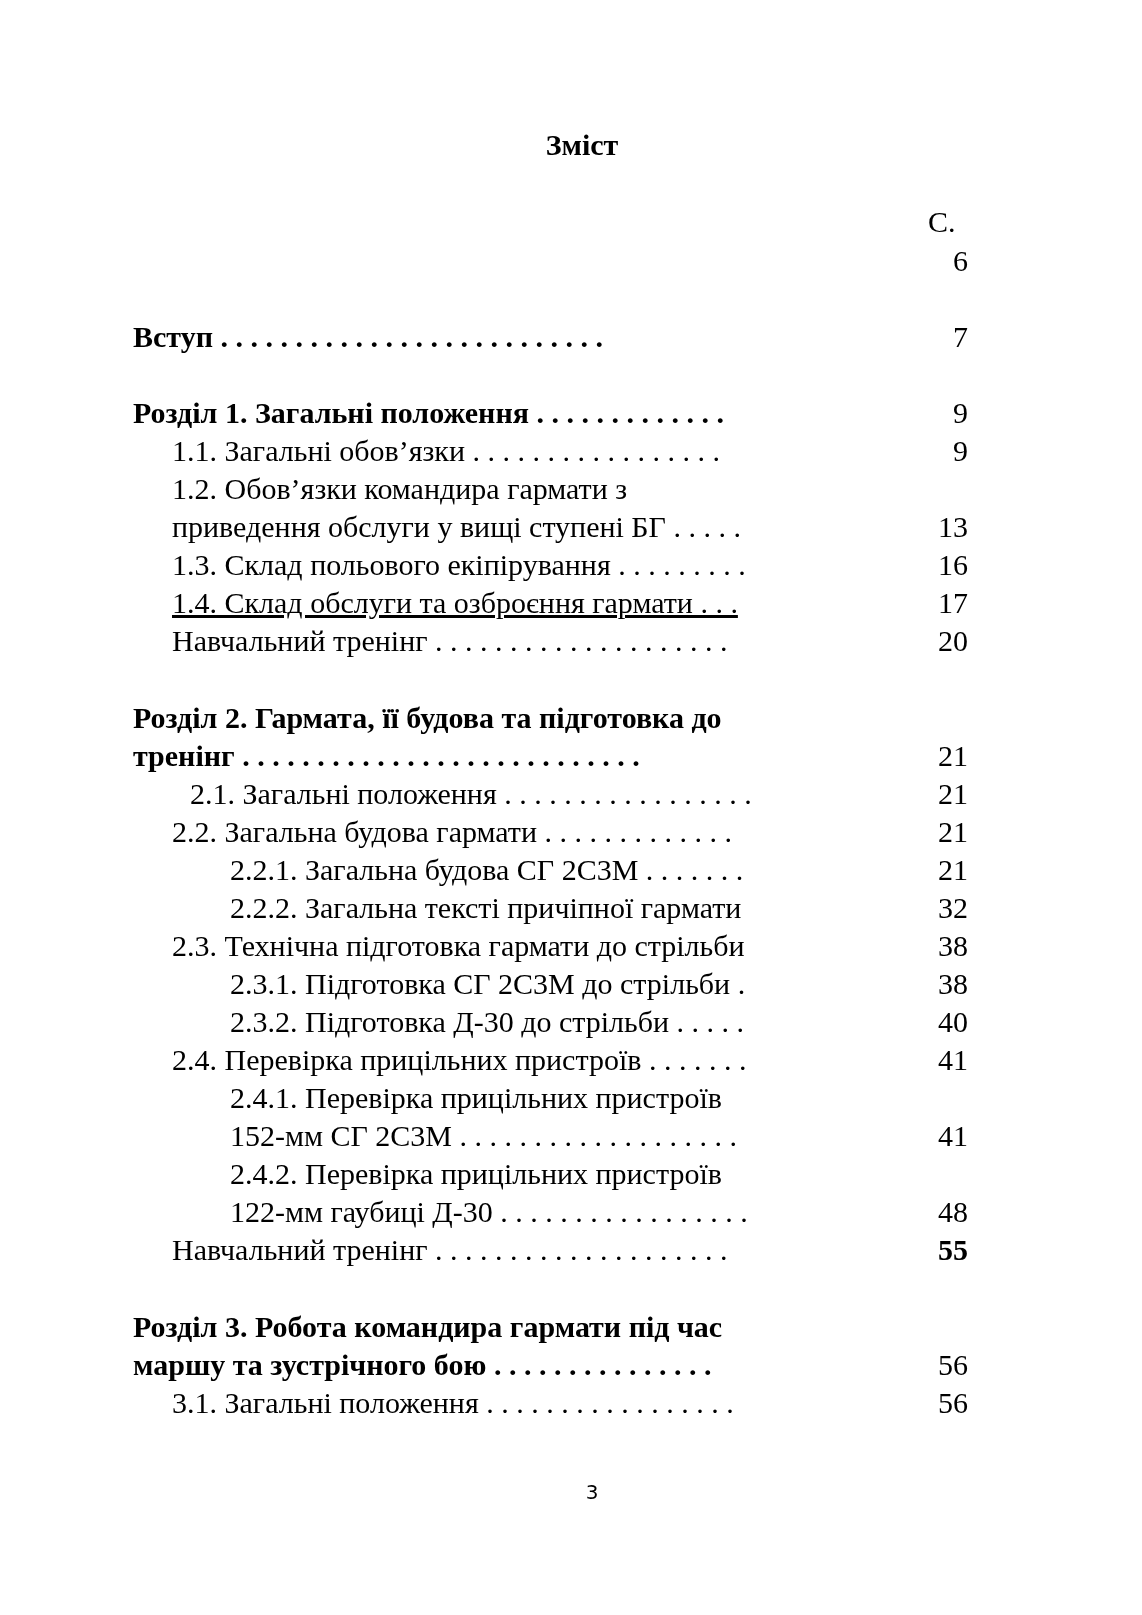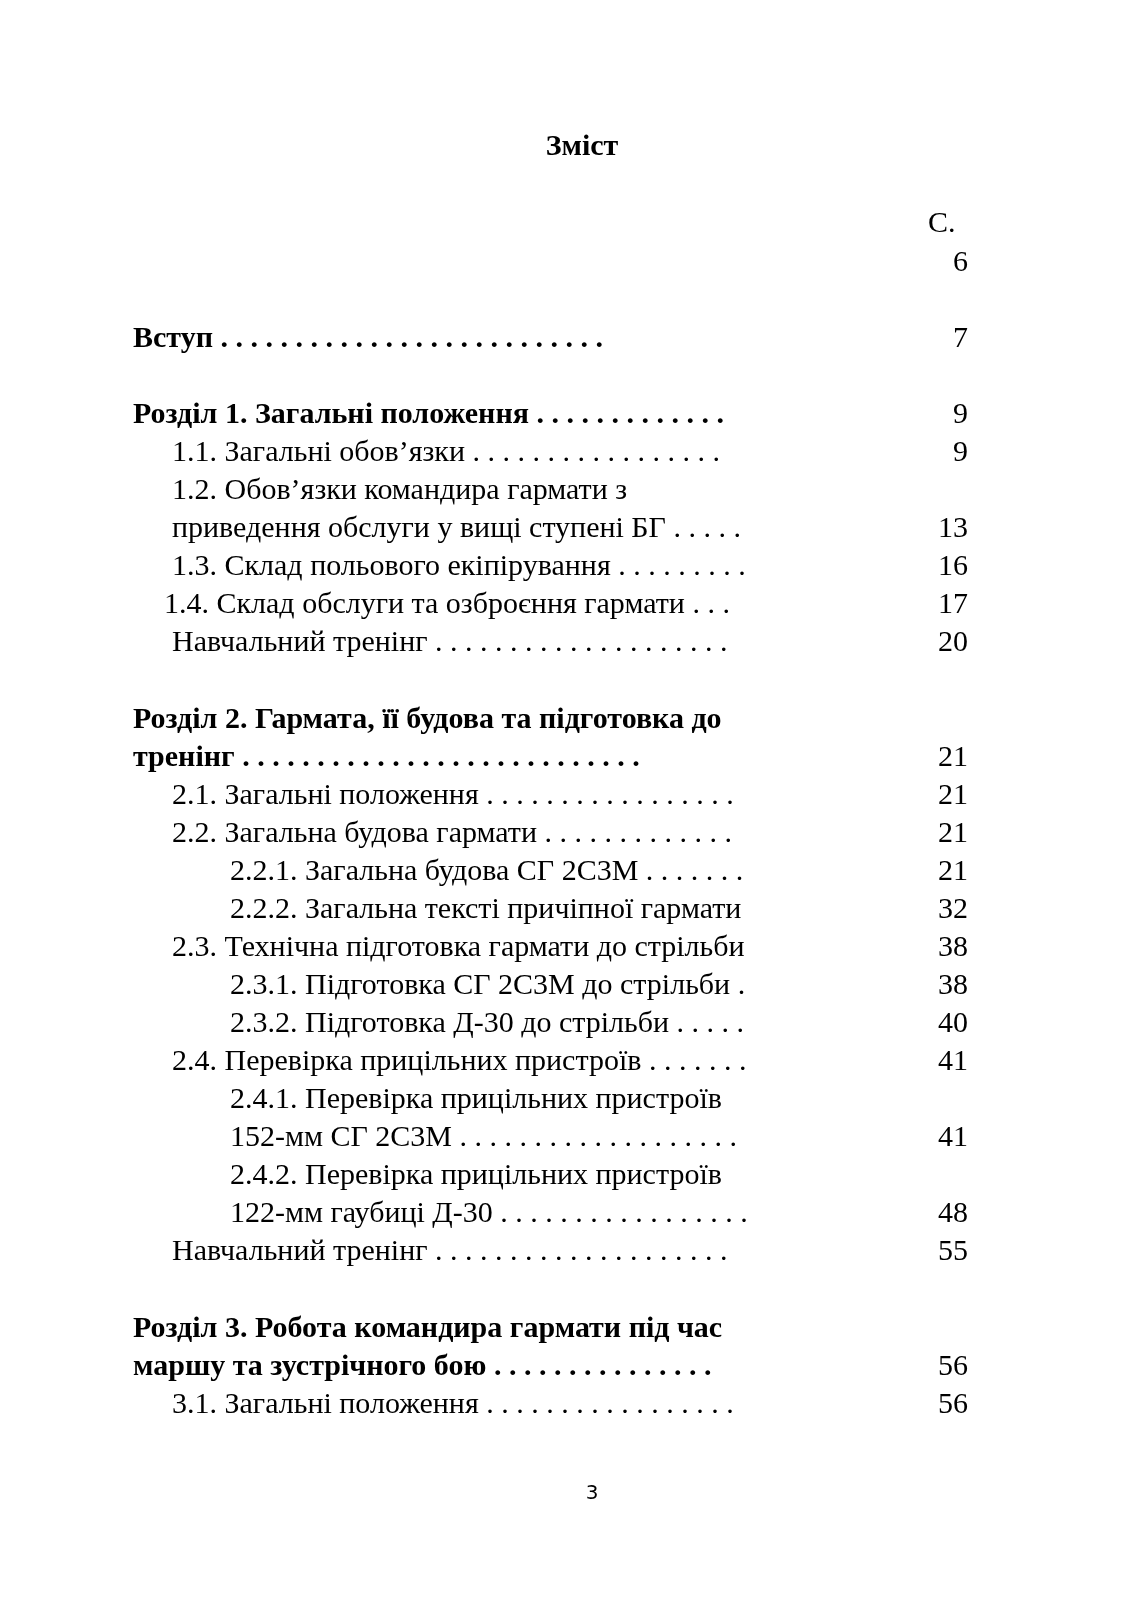--- a/index.html
+++ b/index.html
@@ -44,37 +44,37 @@
     </div>
     <div class="row" style="top: 508px;">
       <span class="text" style="left: 172px;">приведення обслуги у вищі ступені БГ . . . . .</span>
       <span class="page" style="font-weight: normal;">13</span>
     </div>
     <div class="row" style="top: 546px;">
       <span class="text" style="left: 172px;">1.3. Склад польового екіпірування . . . . . . . . .</span>
       <span class="page" style="font-weight: normal;">16</span>
     </div>
     <div class="row" style="top: 584px;">
-      <span class="text" style="left: 164px;">1.4. Склад обслуги та озброєння гармати . . .</span>
+      <span class="text" style="left: 172px; text-decoration: underline;">1.4. Склад обслуги та озброєння гармати . . .</span>
       <span class="page" style="font-weight: normal;">17</span>
     </div>
     <div class="row" style="top: 622px;">
       <span class="text" style="left: 172px;">Навчальний тренінг . . . . . . . . . . . . . . . . . . . .</span>
       <span class="page" style="font-weight: normal;">20</span>
     </div>
     <div class="row bold" style="top: 699px;">
       <span class="text" style="left: 133px;">Розділ 2. Гармата, її будова та підготовка до</span>
       <span class="page" style="font-weight: normal;"></span>
     </div>
     <div class="row bold" style="top: 737px;">
       <span class="text" style="left: 133px;">тренінг . . . . . . . . . . . . . . . . . . . . . . . . . . .</span>
       <span class="page" style="font-weight: normal;">21</span>
     </div>
     <div class="row" style="top: 775px;">
-      <span class="text" style="left: 172px;">2.1. Загальні положення . . . . . . . . . . . . . . . . .</span>
+      <span class="text" style="left: 190px;">2.1. Загальні положення . . . . . . . . . . . . . . . . .</span>
       <span class="page" style="font-weight: normal;">21</span>
     </div>
     <div class="row" style="top: 813px;">
       <span class="text" style="left: 172px;">2.2. Загальна будова гармати . . . . . . . . . . . . .</span>
       <span class="page" style="font-weight: normal;">21</span>
     </div>
     <div class="row" style="top: 851px;">
       <span class="text" style="left: 230px;">2.2.1. Загальна будова СГ 2С3М . . . . . . .</span>
       <span class="page" style="font-weight: normal;">21</span>
     </div>
@@ -109,21 +109,21 @@
     <div class="row" style="top: 1155px;">
       <span class="text" style="left: 230px;">2.4.2. Перевірка прицільних пристроїв</span>
       <span class="page" style="font-weight: normal;"></span>
     </div>
     <div class="row" style="top: 1193px;">
       <span class="text" style="left: 230px;">122-мм гаубиці Д-30 . . . . . . . . . . . . . . . . .</span>
       <span class="page" style="font-weight: normal;">48</span>
     </div>
     <div class="row" style="top: 1231px;">
       <span class="text" style="left: 172px;">Навчальний тренінг . . . . . . . . . . . . . . . . . . . .</span>
-      <span class="page" style="font-weight: normal;">55</span>
+      <span class="page" style="font-weight: bold;">55</span>
     </div>
     <div class="row bold" style="top: 1308px;">
       <span class="text" style="left: 133px; text-align: right;">Розділ 3. Робота командира гармати під час</span>
       <span class="page" style="font-weight: normal;"></span>
     </div>
     <div class="row bold" style="top: 1346px;">
       <span class="text" style="left: 133px;">маршу та зустрічного бою . . . . . . . . . . . . . . .</span>
       <span class="page" style="font-weight: normal;">56</span>
     </div>
     <div class="row" style="top: 1384px;">

